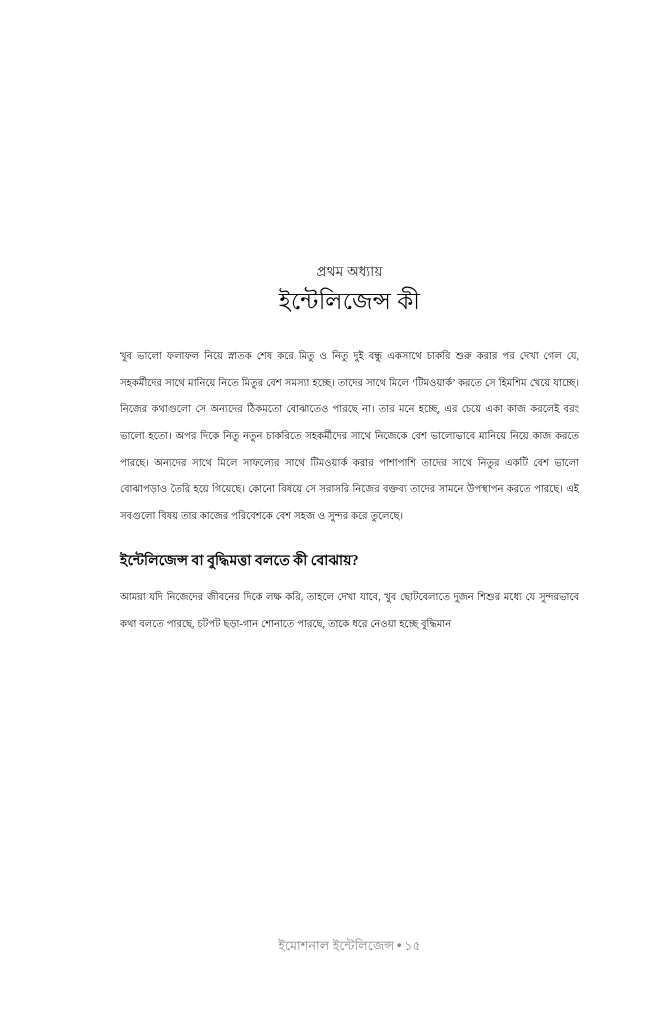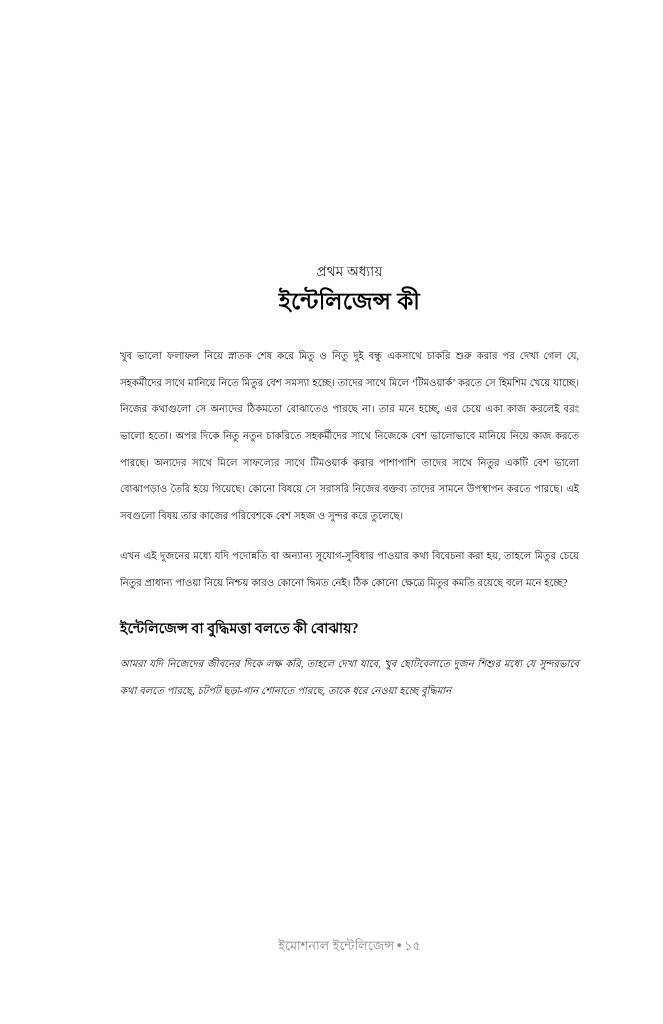--- a/index.html
+++ b/index.html
@@ -35,42 +35,41 @@
     font-size: 13.5px;
     line-height: 1.5;
     letter-spacing: 0.2px;
     color: #1a1a1a;
     margin: 0 0 4px 0;
   }
 
   .chapter-title {
     text-align: center;
     font-size: 23px;
-    font-weight: 700;
+    font-weight: 400;
     line-height: 1.35;
     letter-spacing: 0.3px;
     color: #000000;
     margin: 0 0 26px 0;
   }
 
   
   .para {
     margin: 0 0 14px 0;
     font-size: 10px;
     line-height: 26.6px;
     text-align: justify;
     text-justify: inter-word;
     word-spacing: 0.4px;
     color: #111111;
     hyphens: none;
   }
 
   .para:last-of-type {
     margin-bottom: 4px;
-    font-style: italic;
   }
 
   
   .subheading {
     margin: 22px 0 13px 0;
     font-size: 14px;
     font-weight: 700;
     line-height: 1.4;
     text-align: left;
     color: #000000;
@@ -102,21 +101,20 @@
 <div class="page">
 
   <div class="textblock">
 
     <div class="chapter-label">প্রথম অধ্যায়</div>
 
     <h1 class="chapter-title">ইন্টেলিজেন্স কী</h1>
 
     <p class="para">খুব ভালো ফলাফল নিয়ে স্নাতক শেষ করে মিতু ও নিতু দুই বন্ধু একসাথে চাকরি শুরু করার পর দেখা গেল যে, সহকর্মীদের সাথে মানিয়ে নিতে মিতুর বেশ সমস্যা হচ্ছে। তাদের সাথে মিলে ‘টিমওয়ার্ক’ করতে সে হিমশিম খেয়ে যাচ্ছে। নিজের কথাগুলো সে অন্যদের ঠিকমতো বোঝাতেও পারছে না। তার মনে হচ্ছে, এর চেয়ে একা কাজ করলেই বরং ভালো হতো। অপর দিকে নিতু নতুন চাকরিতে সহকর্মীদের সাথে নিজেকে বেশ ভালোভাবে মানিয়ে নিয়ে কাজ করতে পারছে। অন্যদের সাথে মিলে সাফল্যের সাথে টিমওয়ার্ক করার পাশাপাশি তাদের সাথে নিতুর একটি বেশ ভালো বোঝাপড়াও তৈরি হয়ে গিয়েছে। কোনো বিষয়ে সে সরাসরি নিজের বক্তব্য তাদের সামনে উপস্থাপন করতে পারছে। এই সবগুলো বিষয় তার কাজের পরিবেশকে বেশ সহজ ও সুন্দর করে তুলেছে।</p>
 
-    <p class="para">এখন এই দুজনের মধ্যে যদি পদোন্নতি বা অন্যান্য সুযোগ-সুবিধার পাওয়ার কথা বিবেচনা করা হয়, তাহলে মিতুর চেয়ে নিতুর প্রাধান্য পাওয়া নিয়ে নিশ্চয় কারও কোনো দ্বিমত নেই। ঠিক কোনো ক্ষেত্রে মিতুর কমতি রয়েছে বলে মনে হচ্ছে?</p>
 
     <h2 class="subheading">ইন্টেলিজেন্স বা বুদ্ধিমত্তা বলতে কী বোঝায়?</h2>
 
     <p class="para">আমরা যদি নিজেদের জীবনের দিকে লক্ষ করি, তাহলে দেখা যাবে, খুব ছোটবেলাতে দুজন শিশুর মধ্যে যে সুন্দরভাবে কথা বলতে পারছে, চটপট ছড়া-গান শোনাতে পারছে, তাকে ধরে নেওয়া হচ্ছে বুদ্ধিমান</p>
 
   </div>
 
   <div class="footer">
     <span>ইমোশনাল ইন্টেলিজেন্স</span><span class="dot">●</span><span>১৫</span>
   </div>

